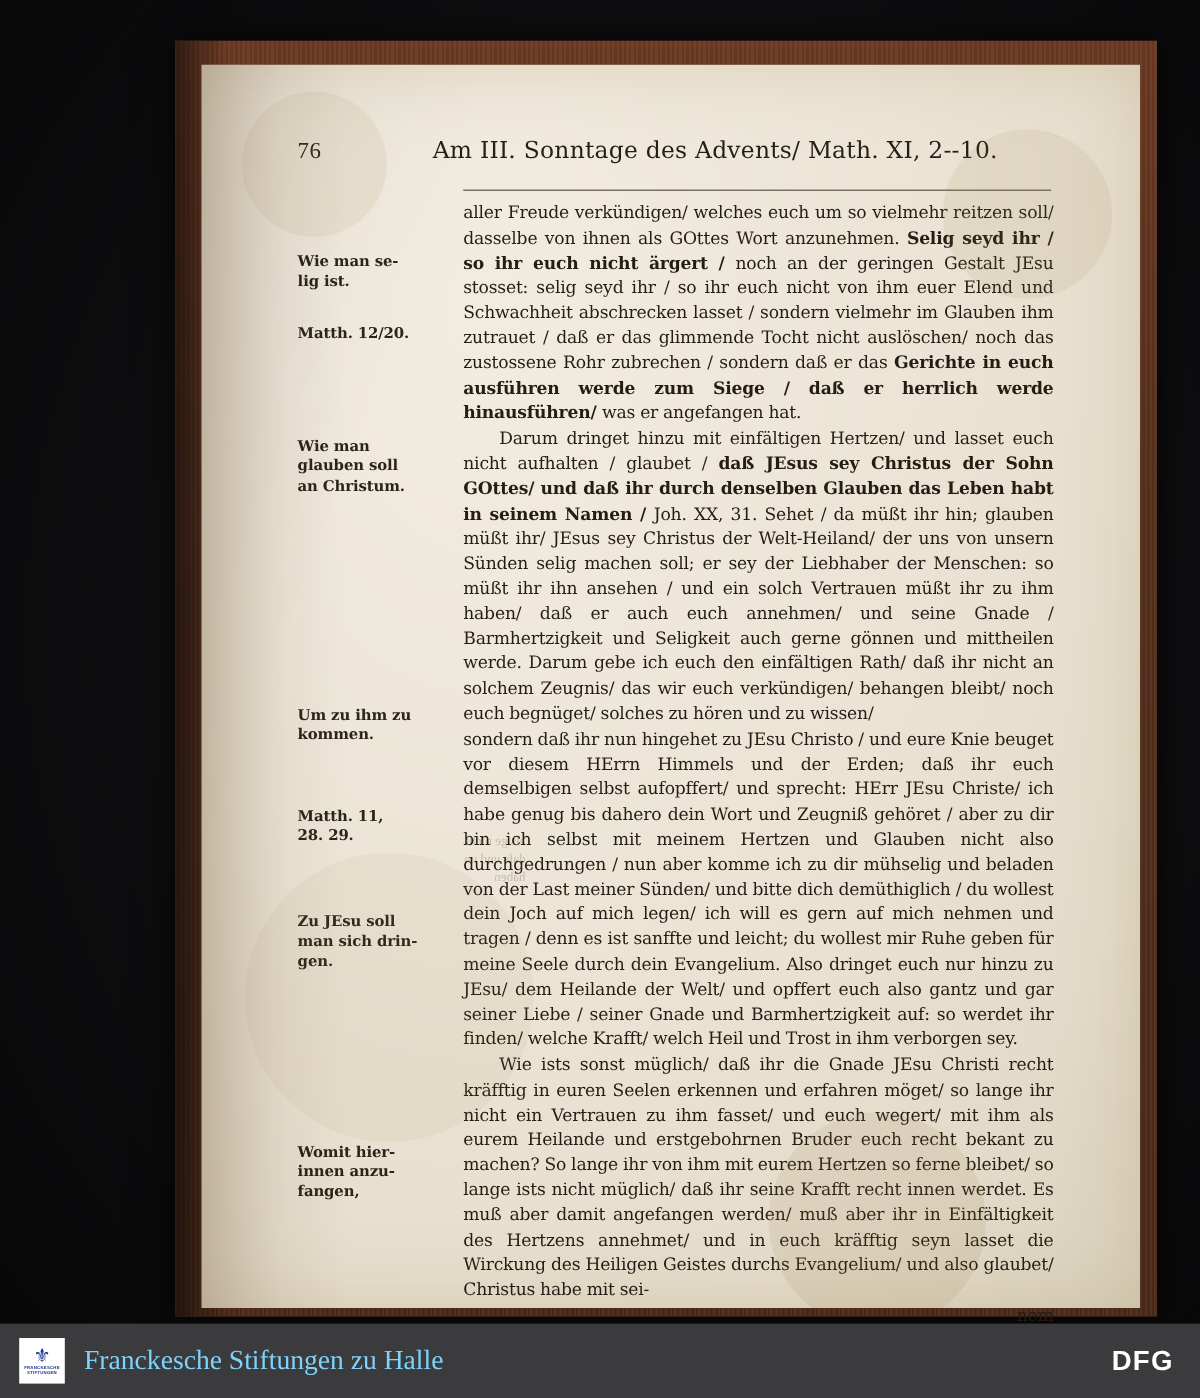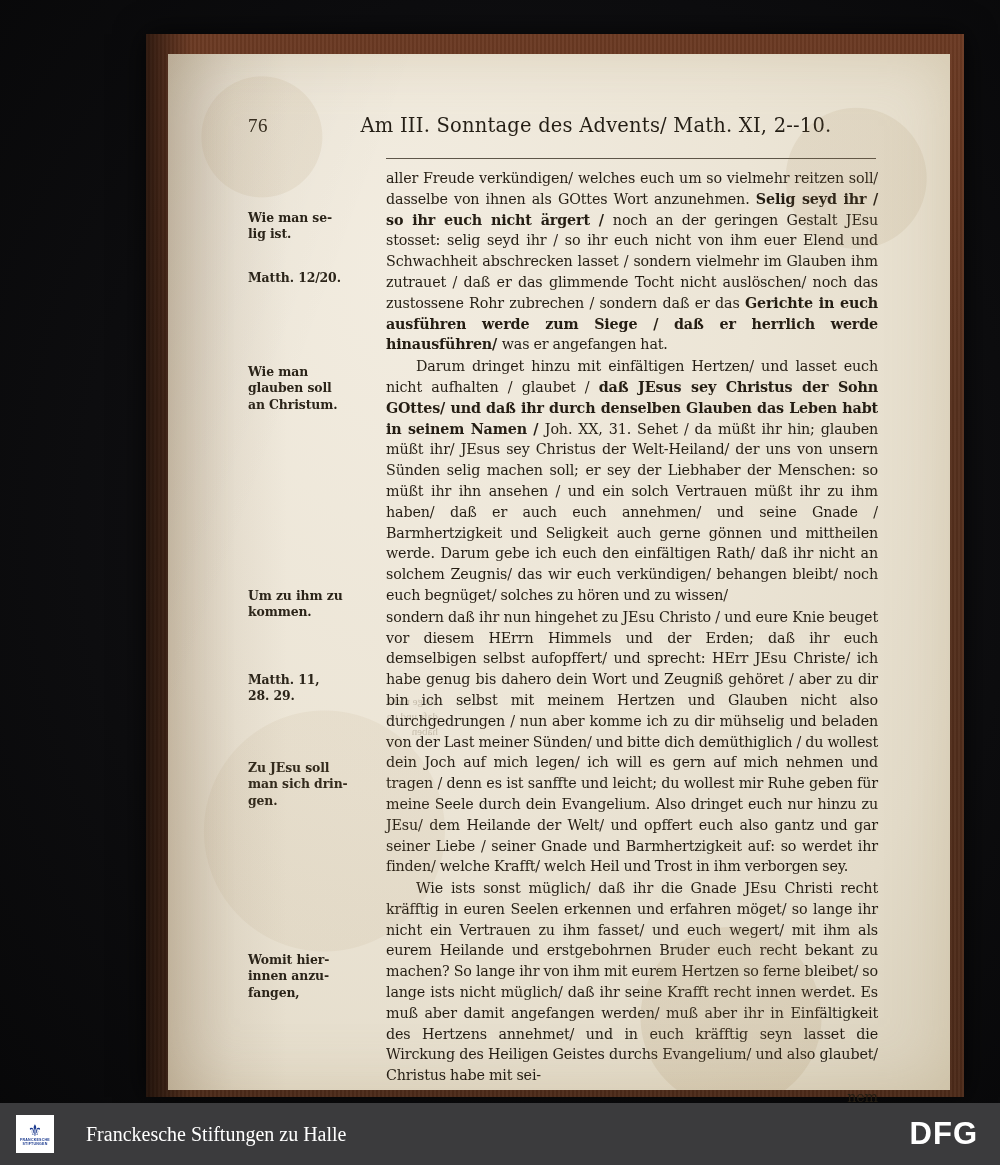--- a/index.html
+++ b/index.html
@@ -198,32 +198,32 @@
   }
   .logo-cap {
     font-size: 3.6px;
     letter-spacing: 0.2px;
     color: #1b3a8f;
     font-family: "Liberation Sans", sans-serif;
     text-align: center;
     font-weight: 700;
   }
   .footer-text {
-    margin-left: 32px;
-    color: #ffffff;
-    font-family: "Liberation Serif", serif;
-    font-size: 20px;
+    margin-left: 16px;
+    color: #7dd3fc;
+    font-family: "Liberation Serif", serif;
+    font-size: 23px;
   }
   .dfg {
     margin-left: auto;
     margin-right: 22px;
     color: #ffffff;
     font-family: "Liberation Sans", sans-serif;
     font-weight: 700;
-    font-size: 31px;
+    font-size: 23px;
     letter-spacing: 1px;
   }
 </style>
 </head>
 <body>
 
 <div class="scan-root">
 
   <div class="book">
     <div class="cover-edge"></div>

